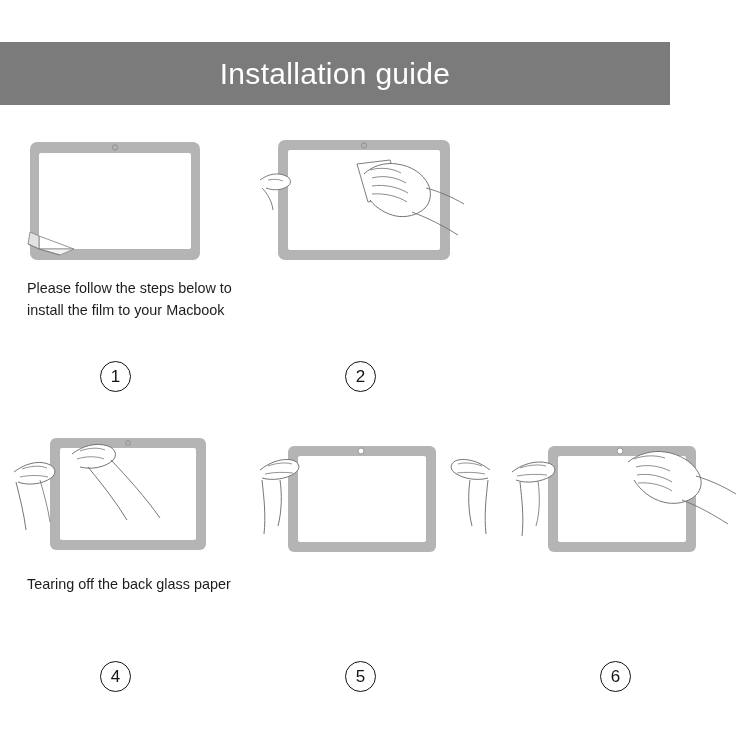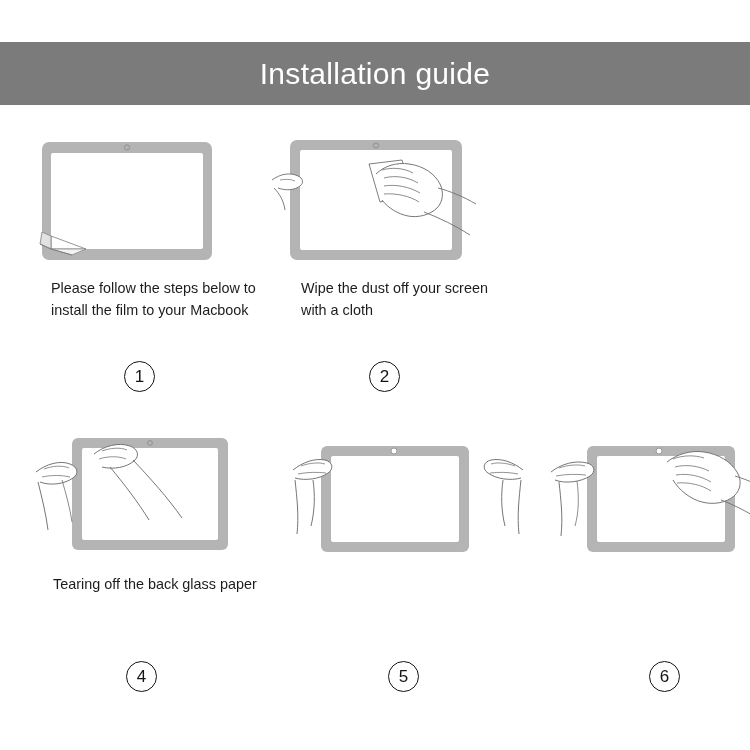--- a/index.html
+++ b/index.html
@@ -14,21 +14,21 @@
     color: #1a1a1a;
     overflow: hidden;
     position: relative;
   }
 
   
   .header-band {
     position: absolute;
     left: 0;
     top: 42px;
-    width: 750px;
+    width: 670px;
     height: 63px;
     background: #7b7b7b;
     display: flex;
     align-items: center;
     justify-content: center;
   }
   .header-title {
     color: #ffffff;
     font-size: 30px;
     font-weight: 400;
@@ -45,22 +45,22 @@
     display: flex;
     flex-wrap: wrap;
   }
   .step-cell {
     width: 250px;
     box-sizing: border-box;
     display: flex;
     flex-direction: column;
     align-items: center;
   }
-  .row-1 .step-cell { height: 290px; padding-left: 24px; }
-  .row-2 .step-cell { height: 300px; margin-left: 26px; }
+  .row-1 .step-cell { height: 290px; }
+  .row-2 .step-cell { height: 300px; }
 
   .step-figure {
     width: 230px;
     height: 128px;
     position: relative;
     margin-top: 16px;
   }
   .row-2 .step-figure { margin-top: 22px; }
 
   .step-caption {
@@ -141,21 +141,20 @@
           <path d="M112 50 C124 48 138 51 148 57" fill="none" stroke="#6f6f6f" stroke-width="0.8"></path>
           <path d="M112 58 C124 57 138 60 147 66" fill="none" stroke="#6f6f6f" stroke-width="0.8"></path>
           <path d="M166 52 C178 55 192 61 204 68" fill="none" stroke="#6f6f6f" stroke-width="0.9"></path>
           <path d="M152 76 C168 82 184 90 198 99" fill="none" stroke="#6f6f6f" stroke-width="0.9"></path>
 
           <path d="M0 44 C8 38 18 36 26 40 C31 42 32 47 28 50 C23 54 14 55 6 52" fill="#ffffff" stroke="#6f6f6f" stroke-width="0.9"></path>
           <path d="M2 52 C8 58 12 66 13 74" fill="none" stroke="#6f6f6f" stroke-width="0.9"></path>
           <path d="M8 44 C13 43 19 43 23 45" fill="none" stroke="#6f6f6f" stroke-width="0.7"></path>
         </svg>
       </div>
-      <div class="step-caption">Wipe the dust off your screen with a cloth</div>
       <div class="step-number">2</div>
     </div>
 
   </div>
 
   <div class="row-2" style="display:flex;width:750px;">
 
     <div class="step-cell cell-4">
       <div class="step-figure">
         <svg class="fig-svg" viewBox="0 0 230 128">

